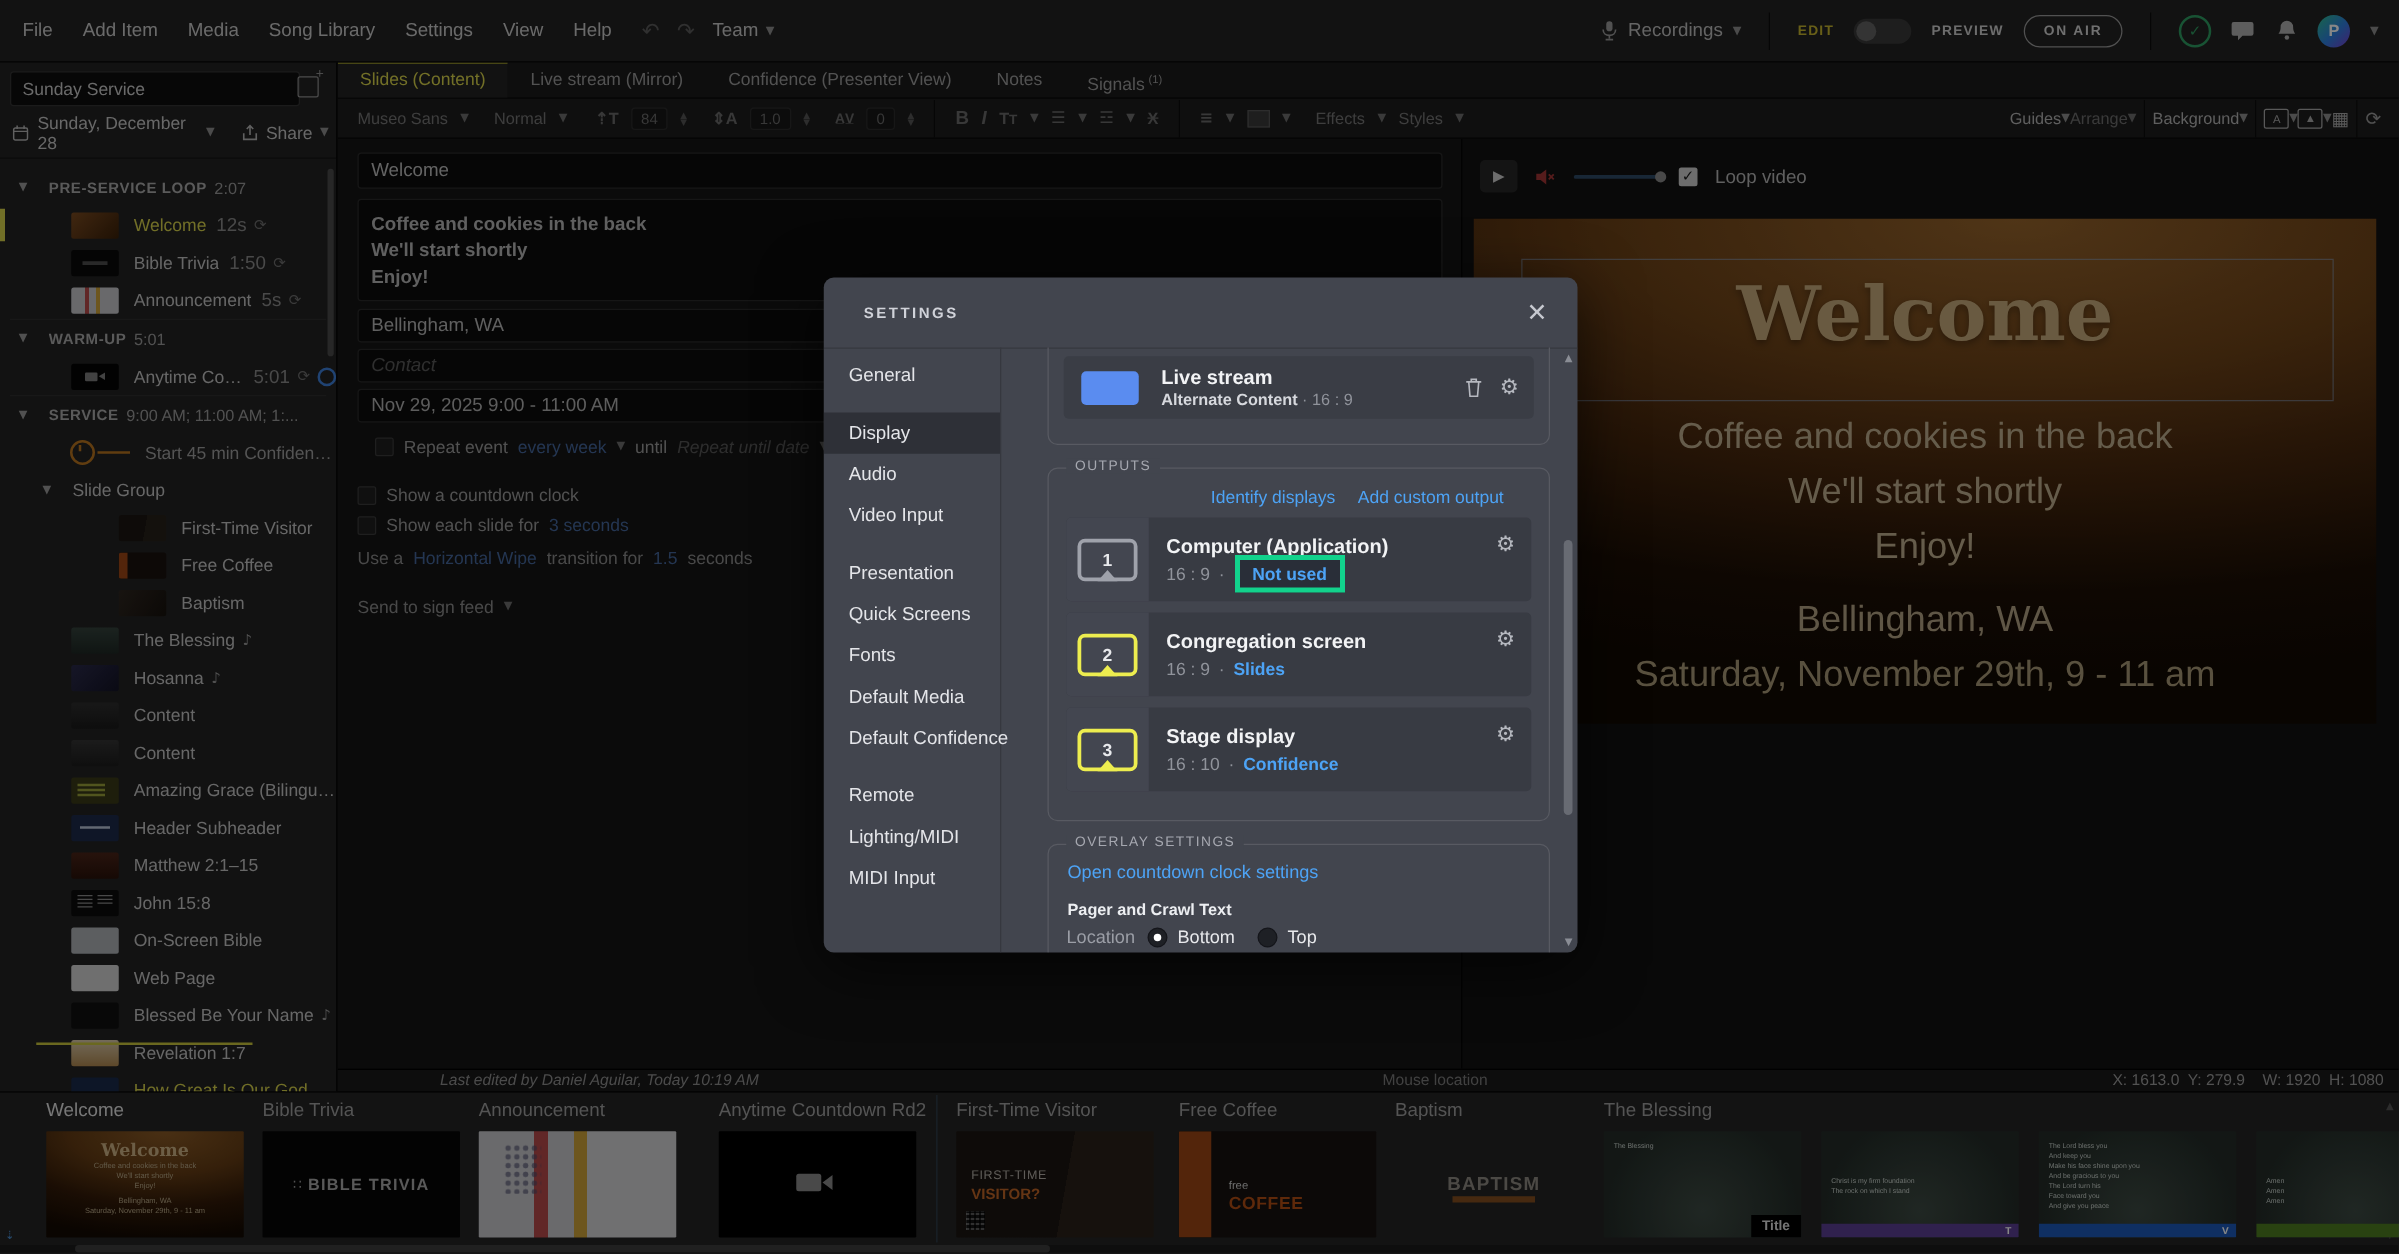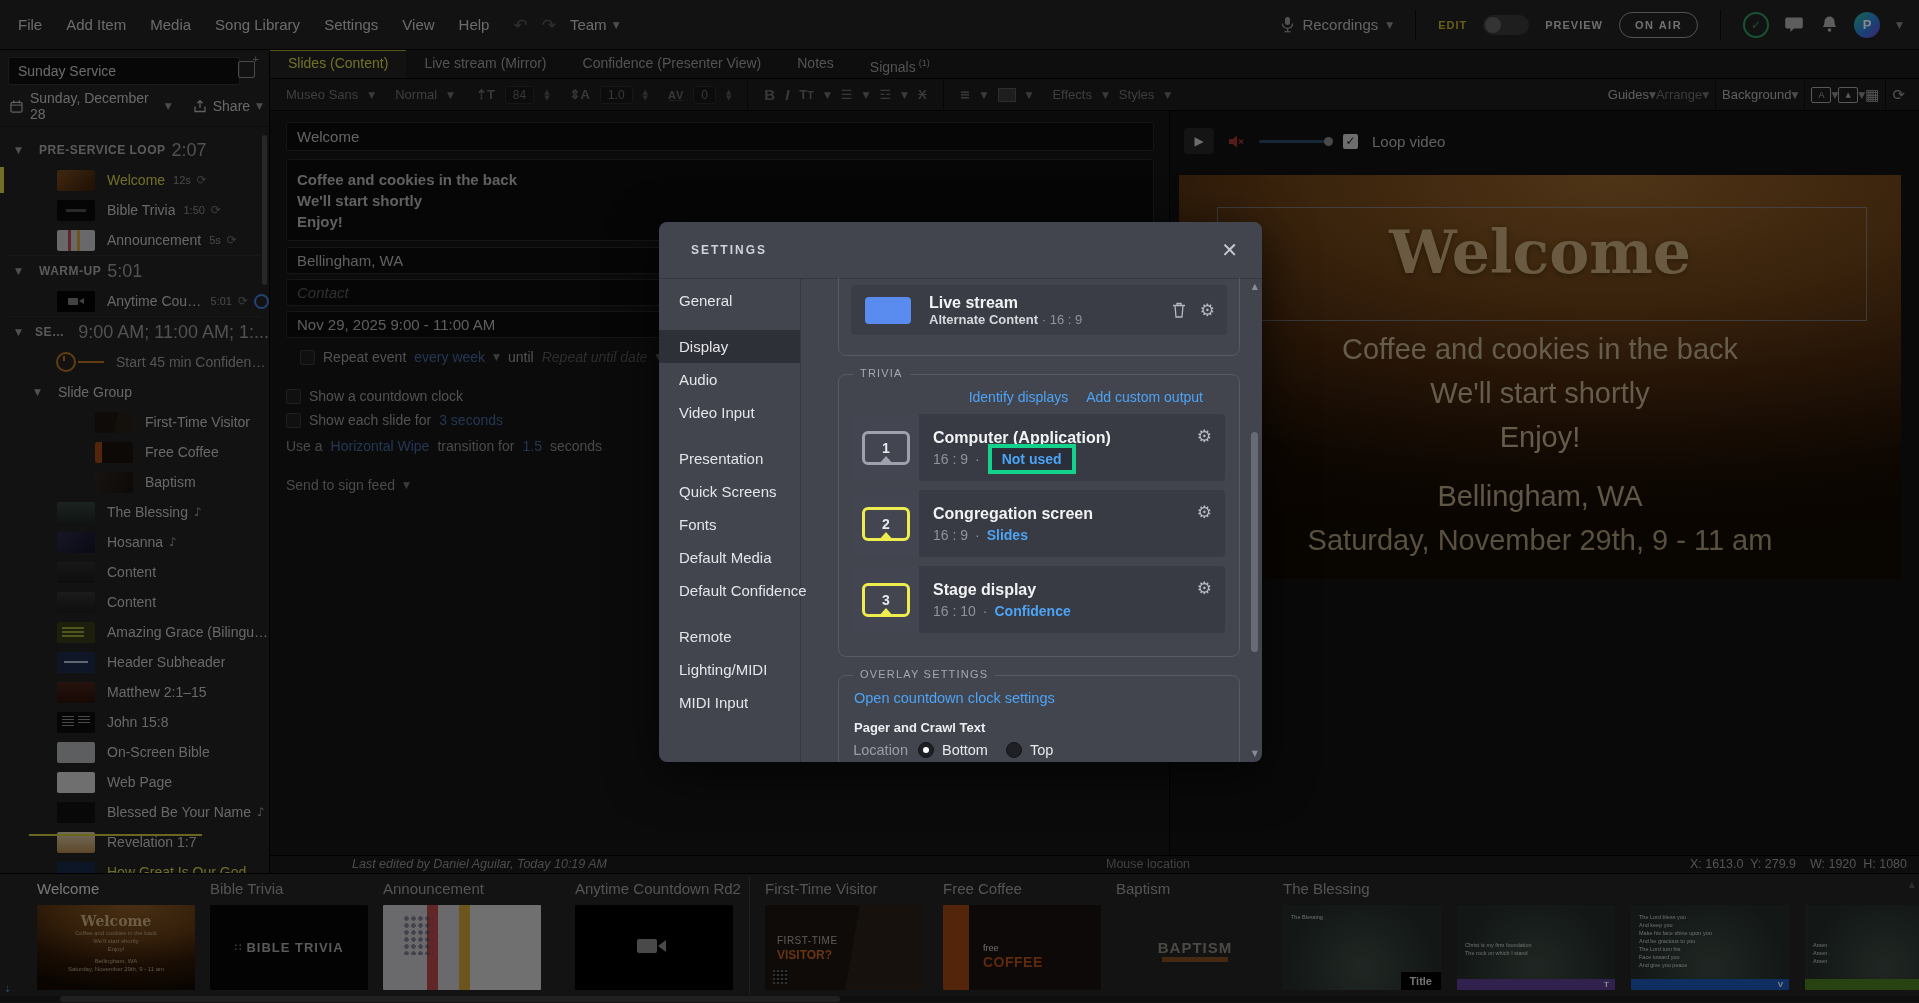--- a/index.html
+++ b/index.html
@@ -56,25 +56,25 @@
   #new-playlist-btn{position:absolute;right:14px;top:12px;width:15px;height:15px;border:1.5px solid #8f8f8f;
                     border-radius:2px}
   #new-playlist-btn::after{content:"+";position:absolute;right:-5px;top:-9px;color:#8f8f8f;font-size:11px}
   #date-row{position:absolute;left:10px;top:44px;right:6px;height:26px;display:flex;align-items:center;gap:7px;
             font-size:14px;color:#c5c5c5;border-bottom:0}
   #sidebar-hdr-sep{position:absolute;left:0;top:77px;right:0;height:1px;background:#161616}
   #sidebar-list{position:absolute;left:0;top:86px;right:0;bottom:0}
   .srow{height:30px;display:flex;align-items:center;position:relative;font-size:14px;color:#c3c3c3;white-space:nowrap;overflow:hidden}
   .srow .arrow{font-size:9px;color:#9a9a9a;width:12px;margin-left:15px}
   .srow.hdr .lbl{font-weight:bold;font-size:12px;letter-spacing:.5px;color:#ababab}
-  .srow.hdr .time{font-size:18px;color:#9a9a9a;margin-left:6px;font-weight:normal}
+  .srow.hdr .time{font-size:13px;color:#9a9a9a;margin-left:6px;font-weight:normal}
   .sthumb{width:38px;height:21px;border-radius:2px;margin-left:57px;flex:0 0 auto;position:relative;overflow:hidden}
   .srow.ind2 .sthumb{margin-left:95px}
   .srow .lbl{margin-left:12px;overflow:hidden;text-overflow:ellipsis}
-  .srow .time{font-size:11px;color:#8a8a8a;margin-left:8px}
+  .srow .time{font-size:15px;color:#8a8a8a;margin-left:8px}
   .srow .loop{font-size:12px;color:#6f6f6f;margin-left:6px}
   .srow .note{font-size:12px;color:#9a9a9a;margin-left:6px}
   .srow.selected .lbl{color:#d6d14b}
   .srow.selected::before{content:"";position:absolute;left:0;top:2px;bottom:2px;width:4px;background:#d6d14b}
   .srow.hl .lbl{color:#d6d14b}
   .srow.grp .arrow{margin-left:34px}
   .timer-ic{width:16px;height:16px;border:2px solid #b8741f;border-radius:50%;margin-left:56px;position:relative;flex:0 0 auto}
   .timer-ic::after{content:"";position:absolute;left:5px;top:2px;width:2px;height:5px;background:#b8741f}
   .timer-line{width:26px;height:2px;background:#b8741f;margin-left:2px;flex:0 0 auto}
   .blue-dot{width:11px;height:11px;border:2px solid #3d7fd9;border-radius:50%;margin-left:6px;flex:0 0 auto}
@@ -725,21 +725,21 @@
         <div class="scr-actions">
           <svg width="14" height="16" viewBox="0 0 14 16">
             <path d="M1 3.5h12 M5 3.5V1.5h4v2 M3 3.5l1 11.5h6l1-11.5" stroke="#b5b8bf" stroke-width="1.3" fill="none"></path>
           </svg>
           <span class="gear ic">⚙</span>
         </div>
       </div>
     </div>
 
     <div class="fs" id="outputs-fs">
-      <span class="legend">TRIVIA</span>
+      <span class="legend">OUTPUTS</span>
       <div id="out-links">
         <span class="blue">Identify displays</span>
         <span class="blue">Add custom output</span>
       </div>
       <div id="output-rows">
           <div class="orow">
             <div class="oicon">
               <div class="mon">
                 <span>1</span>
                 <i class="stand"></i>

